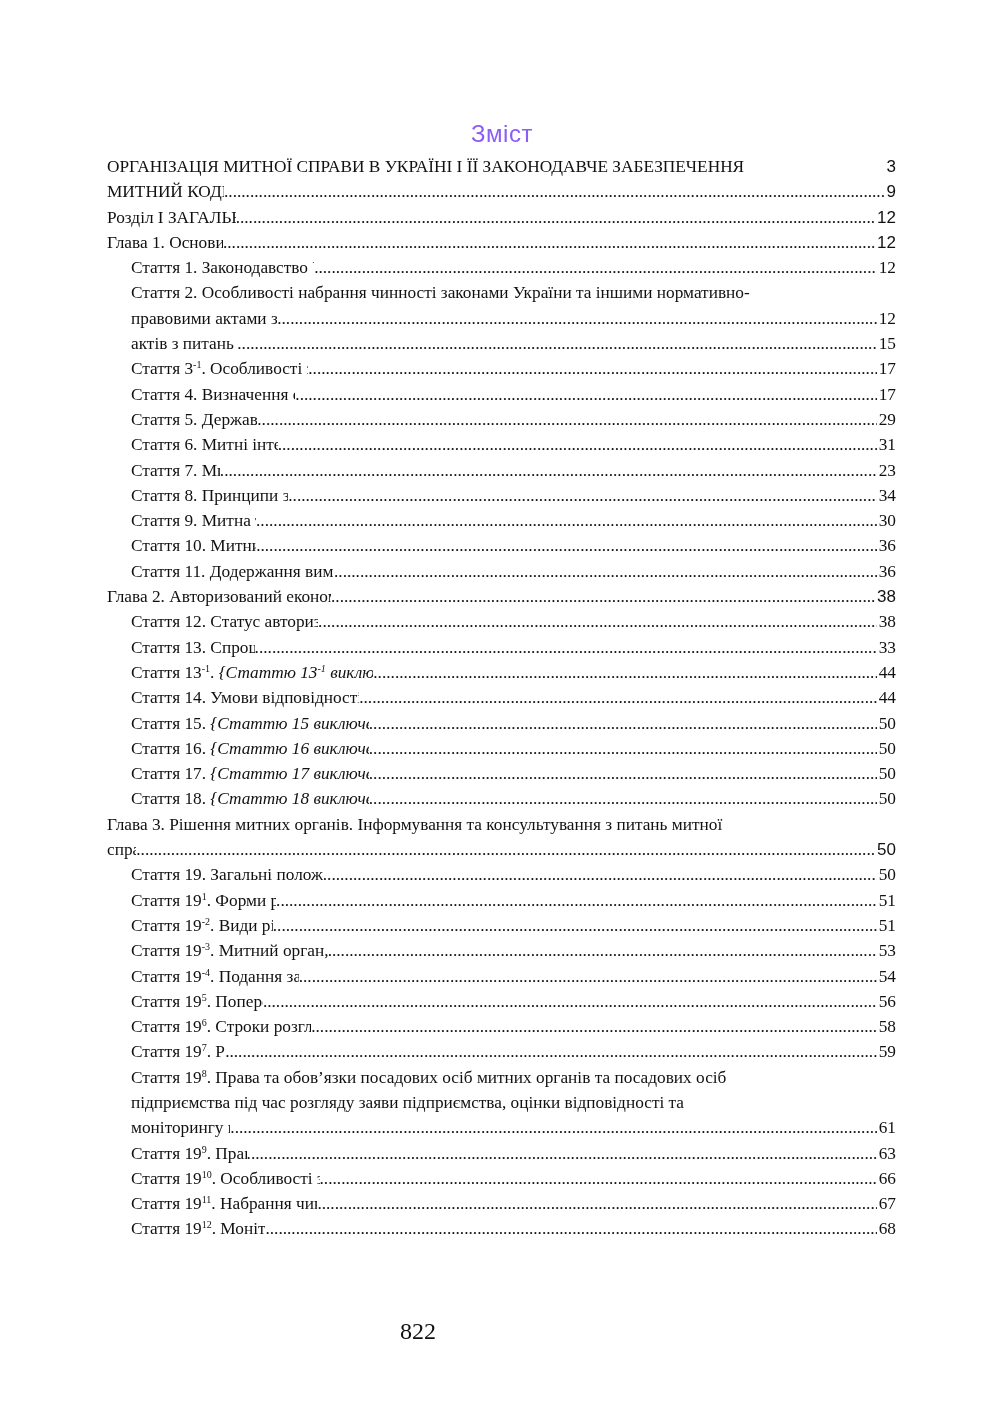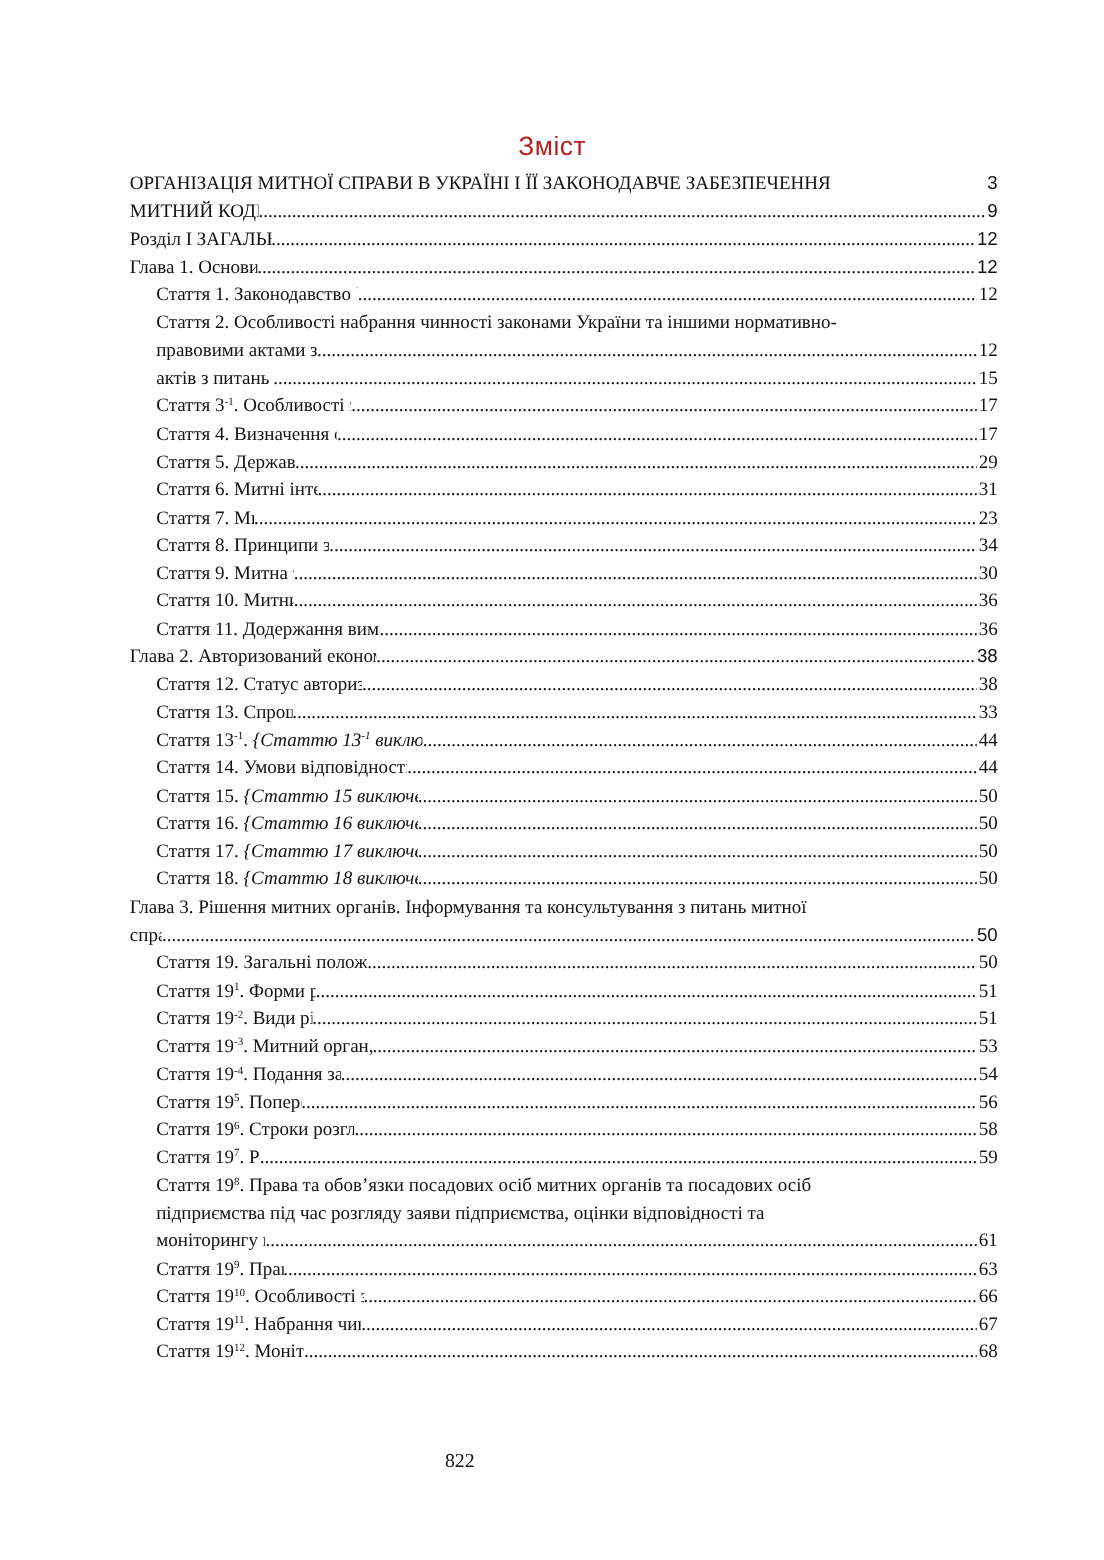--- a/index.html
+++ b/index.html
@@ -1,34 +1,34 @@
 <!DOCTYPE html>
 <html><head>
 <meta charset="utf-8">
 <style>
   html, body { margin: 0; padding: 0; background: #ffffff; }
   body { width: 1004px; height: 1418px; position: relative; overflow: hidden;
          font-family: "Liberation Serif", serif; color: #111; }
   .title { position: absolute; top: 120px; left: 0; width: 1004px; text-align: center;
-           font-family: "Liberation Sans", sans-serif; font-size: 24px; color: #b91c1c; letter-spacing: 0.5px; }
-  .toc { position: absolute; top: 154px; left: 118px; width: 789px; }
+           font-family: "Liberation Sans", sans-serif; font-size: 24px; color: #8b5cf6; letter-spacing: 0.5px; }
+  .toc { position: absolute; top: 154px; left: 107px; width: 789px; }
   .row { display: flex; align-items: flex-end; font-size: 17.3px; line-height: 25.3px; white-space: nowrap; }
   .row.l0 { padding-left: 0; }
   .row.l1 { padding-left: 24px; }
   .row .txt { flex: 0 1 auto; overflow: hidden; }
   .row .lead { flex: 1 1 auto; overflow: hidden; white-space: nowrap; letter-spacing: 0px; }
   .row .lead::before { content: "........................................................................................................................................................................................................................................................................................................"; }
   .row .pg { flex: 0 0 auto; padding-left: 2px; text-align: right; }
   .row.sans-pg .pg { font-family: "Liberation Sans", sans-serif; font-size: 17px; }
   .row.nolead .lead::before { content: ""; }
   .wrap { white-space: normal; font-size: 17.3px; line-height: 25.3px; }
   .wrap.l1 { padding-left: 24px; }
   sup { font-size: 10px; vertical-align: 6px; line-height: 0; }
   i { font-style: italic; }
-  .pagenum { position: absolute; top: 1318px; left: 0; width: 836px; text-align: center; font-size: 18px; }
+  .pagenum { position: absolute; top: 1318px; left: 0; width: 836px; text-align: center; font-size: 24px; }
 </style>
 </head>
 <body>
 
 <div class="title">Зміст</div>
 
 <div class="toc">
 
   <div class="row l0 sans-pg nolead">
     <span class="txt">ОРГАНІЗАЦІЯ МИТНОЇ СПРАВИ В УКРАЇНІ  І ЇЇ ЗАКОНОДАВЧЕ ЗАБЕЗПЕЧЕННЯ</span>

